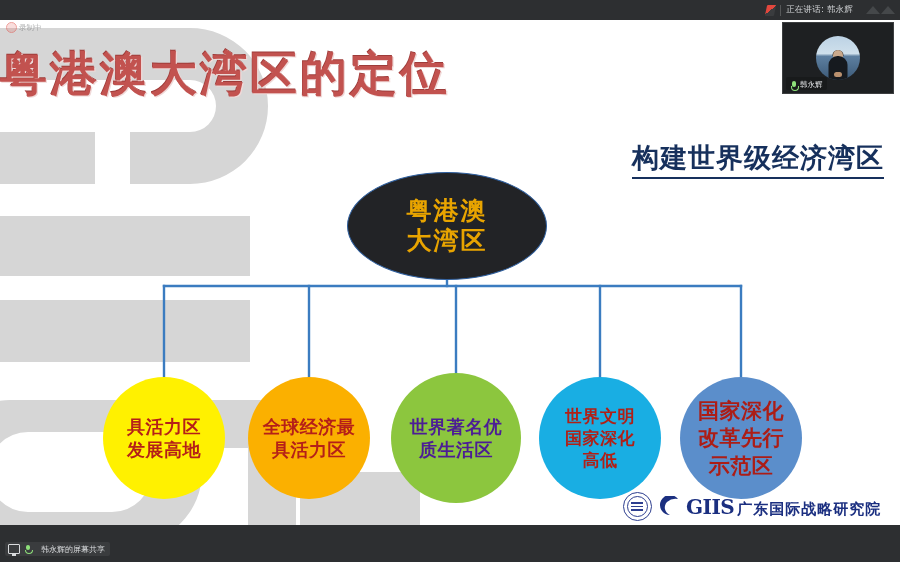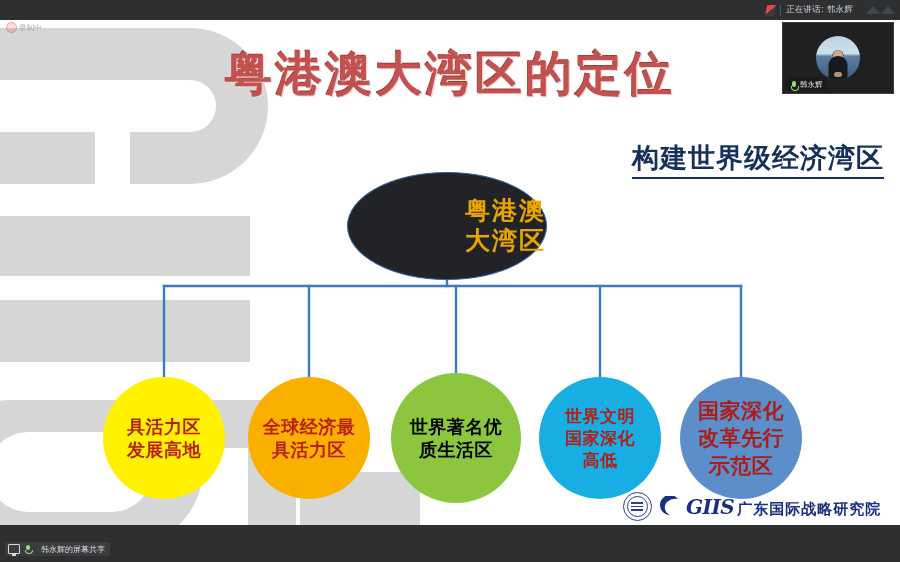--- a/index.html
+++ b/index.html
@@ -205,21 +205,21 @@
     width: 900px; height: 505px;
     z-index: 1;
     pointer-events: none;
   }
 
   
   #slide-title {
     position: absolute;
     left: 0; top: 30px;
     width: 900px;
-    text-align: center;
+    text-align: left;
     z-index: 12;
     font-family: "DejaVu Serif", "Liberation Serif", serif;
     font-size: 47px;
     font-weight: bold;
     line-height: 1;
     color: #c2524f;
     letter-spacing: 3px;
     text-shadow:
        1.3px 1.3px 0 #f0d9d8,
       -0.6px -0.6px 0 #9e3c3a;
@@ -252,21 +252,21 @@
   #root-node {
     position: absolute;
     left: 347px; top: 152px;
     width: 200px; height: 108px;
     border-radius: 50%;
     background: #222326;
     border: 1.6px solid #2f5f9e;
     z-index: 16;
     display: flex;
     flex-direction: column;
-    align-items: flex-end;
+    align-items: center;
     justify-content: center;
     box-sizing: border-box;
   }
   #root-node .line {
     font-family: "DejaVu Serif", "Liberation Serif", serif;
     font-size: 25px;
     font-weight: bold;
     color: #e8a400;
     line-height: 1.22;
     letter-spacing: 2px;
@@ -293,21 +293,21 @@
     letter-spacing: .5px;
   }
 
   #leaf-0 { left: 103px; top: 357px; width: 122px; height: 122px; background: #FFF100; }
   #leaf-0 .line { font-size: 18px; color: #b52018; }
 
   #leaf-1 { left: 248px; top: 357px; width: 122px; height: 122px; background: #FBB000; }
   #leaf-1 .line { font-size: 18px; color: #b52018; }
 
   #leaf-2 { left: 391px; top: 353px; width: 130px; height: 130px; background: #8CC63E; }
-  #leaf-2 .line { font-size: 18px; color: #000000; }
+  #leaf-2 .line { font-size: 18px; color: #4c1d95; }
 
   #leaf-3 { left: 539px; top: 357px; width: 122px; height: 122px; background: #19AEE3; }
   #leaf-3 .line { font-size: 17px; color: #b02017; }
 
   #leaf-4 { left: 680px; top: 357px; width: 122px; height: 122px; background: #5B8ECB; }
   #leaf-4 .line { font-size: 21px; color: #ac1d16; }
 
   
   #logo {
     position: absolute;
@@ -348,21 +348,20 @@
     width: 22px; height: 21px;
     flex: none;
   }
   #logo-text {
     display: flex;
     align-items: baseline;
     gap: 3px;
   }
   #logo-acronym {
     font-family: "DejaVu Serif", "Liberation Serif", serif;
-    font-style: italic;
     font-weight: bold;
     font-size: 20px;
     color: #1b2f80;
     letter-spacing: -.5px;
   }
   #logo-cn {
     font-family: "DejaVu Sans", "Liberation Sans", sans-serif;
     font-weight: bold;
     font-size: 15px;
     color: #1b2f80;

